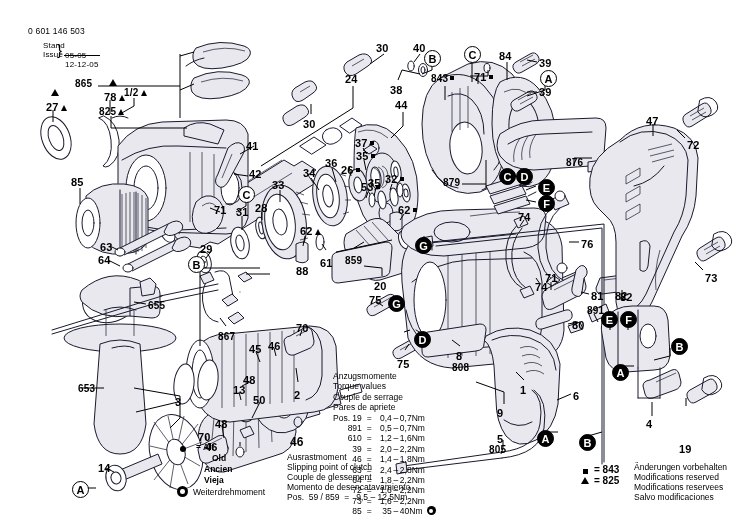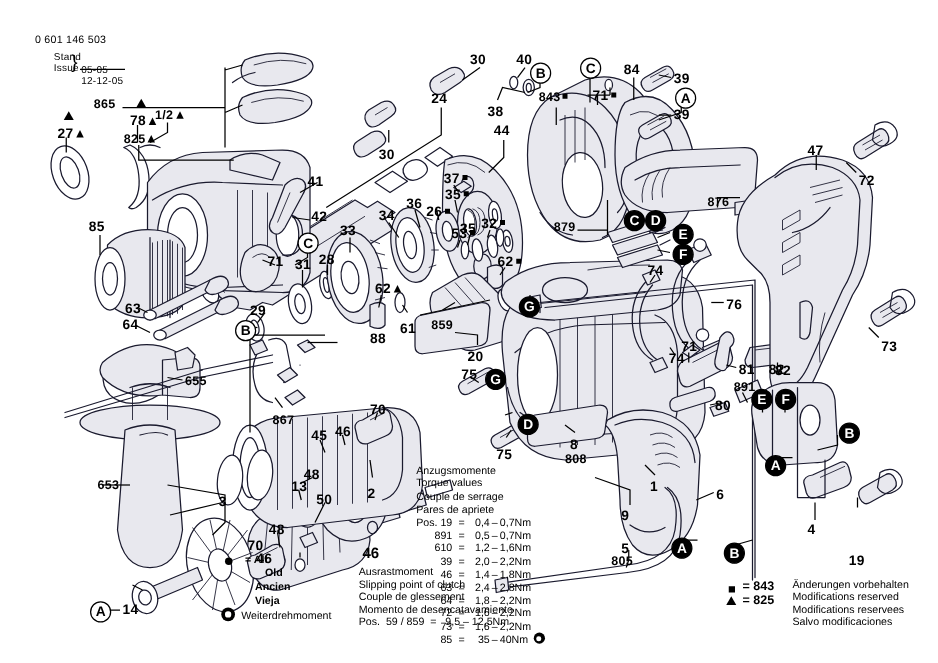--- a/index.html
+++ b/index.html
@@ -690,21 +690,21 @@
       <div class="pn sm" style="left: 345px; top: 255px;">859</div>
       <div class="pn" style="left: 200px; top: 243px;">29</div>
       <div class="pn" style="left: 100px; top: 241px;">63</div>
       <div class="pn" style="left: 98px; top: 254px;">64</div>
       <div class="pn" style="left: 261px; top: 265px; padding-left: 35px;">88</div>
       <div class="pn sm" style="left: 148px; top: 300px;">655</div>
       <div class="pn sm" style="left: 218px; top: 331px;">867</div>
       <div class="pn sm" style="left: 65px; top: 383px; padding-left: 13px;">653</div>
       <div class="pn" style="left: 175px; top: 396px;">3</div>
       <div class="pn" style="left: 233px; top: 384px;">13</div>
-      <div class="pn" style="left: 98px; top: 482px;">14</div>
+      <div class="pn" style="left: 98px; top: 462px;">14</div>
       <div class="pn" style="left: 296px; top: 322px;">70</div>
       <div class="pn" style="left: 198px; top: 431px;">70</div>
       <div class="pn" style="left: 249px; top: 343px;">45</div>
       <div class="pn" style="left: 268px; top: 340px;">46</div>
       <div class="pn" style="left: 205px; top: 441px;">46</div>
       <div class="pn" style="left: 243px; top: 374px;">48</div>
       <div class="pn" style="left: 215px; top: 418px;">48</div>
       <div class="pn" style="left: 253px; top: 394px;">50</div>
       <div class="pn" style="left: 294px; top: 389px;">2</div>
       <div class="pn" style="left: 369px; top: 294px;">75</div>

